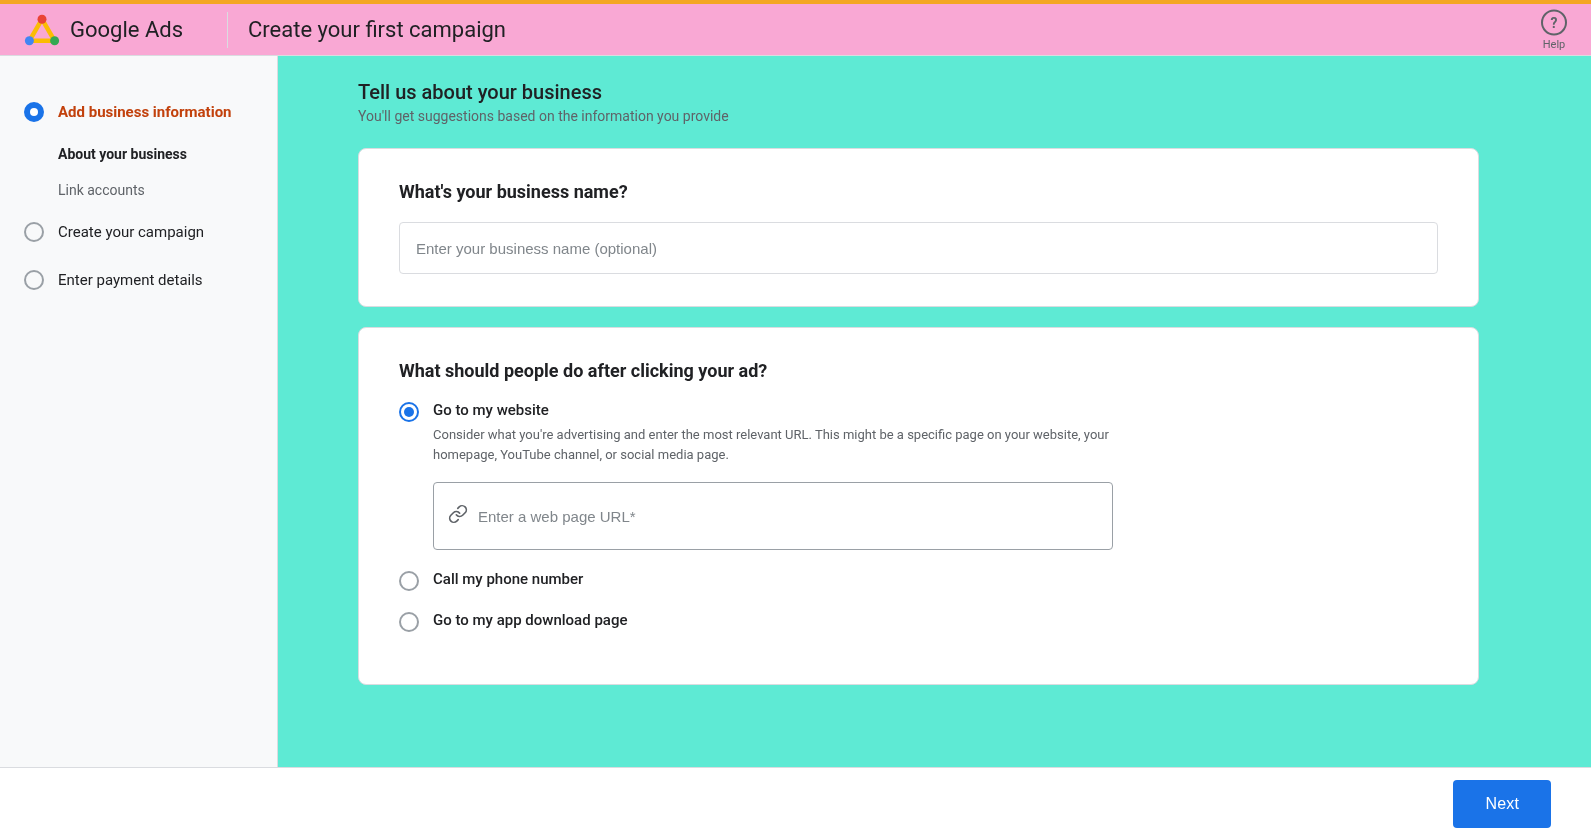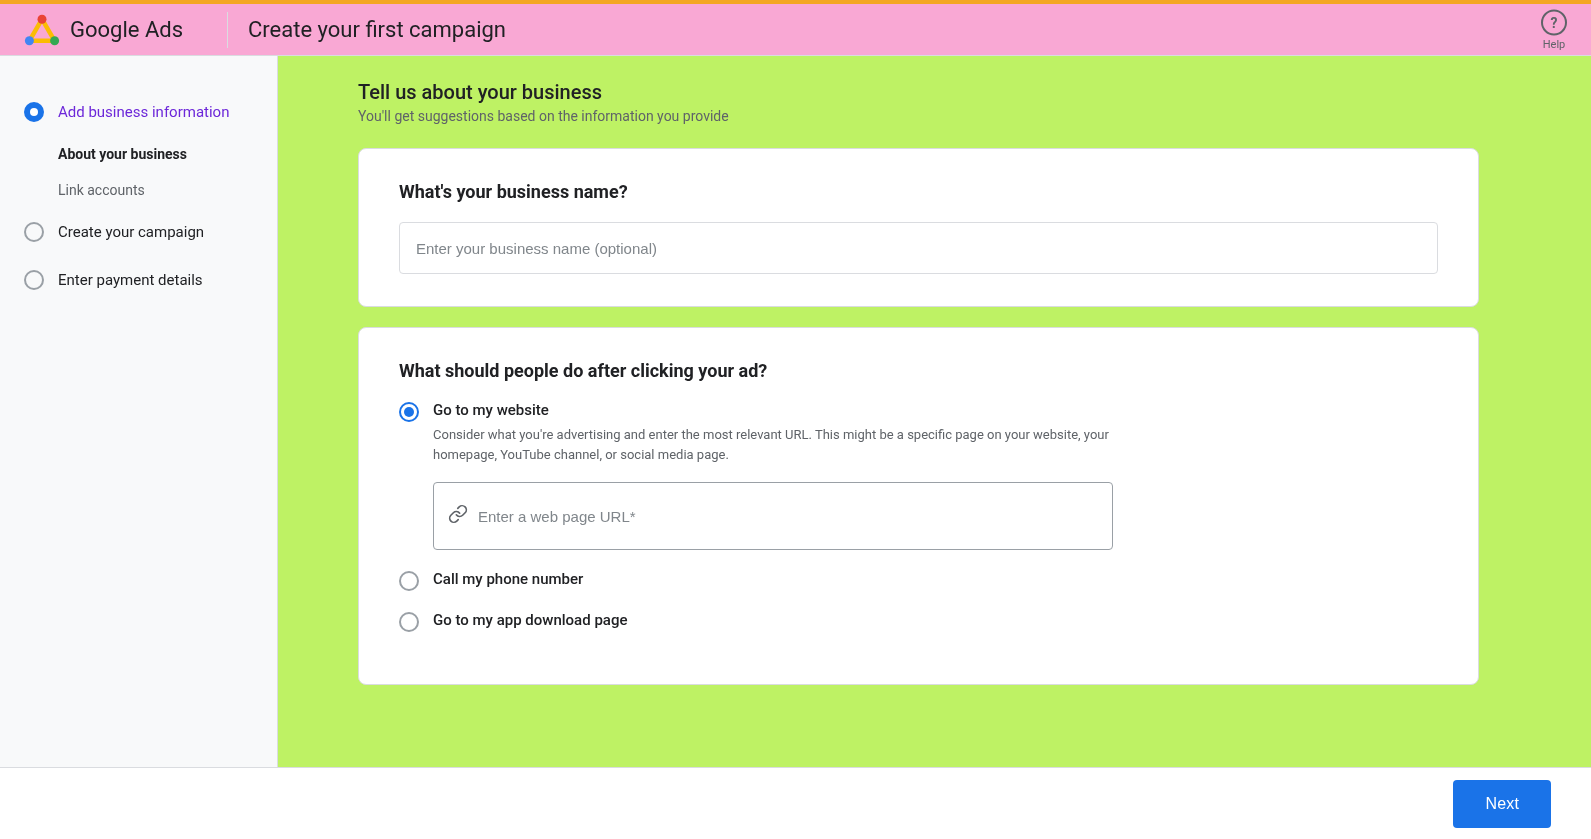--- a/index.html
+++ b/index.html
@@ -95,22 +95,22 @@
       flex-shrink: 0;
     }
     .sidebar-item {
       display: flex;
       align-items: center;
       padding: 14px 24px;
       cursor: pointer;
       gap: 14px;
     }
     .sidebar-item.active-parent > .sidebar-item-label {
-      font-weight: 400;
-      color: #6d28d9;
+      font-weight: 700;
+      color: #c2410c;
     }
     .sidebar-radio {
       width: 20px;
       height: 20px;
       border-radius: 50%;
       border: 2px solid #9aa0a6;
       flex-shrink: 0;
       display: flex;
       align-items: center;
       justify-content: center;
@@ -144,21 +144,21 @@
     }
     .sidebar-sub-item.inactive {
       color: #5f6368;
     }
 
     
     .main-content {
       flex: 1;
       overflow-y: auto;
       padding: 0 112px 40px 80px;
-      background: #bef264;
+      background: #5eead4;
     }
 
     .scroll-top-hint {
       font-size: 20px;
       font-weight: 500;
       color: #202124;
       margin-top: 24px;
       margin-bottom: 4px;
     }
     .scroll-top-subtitle {

